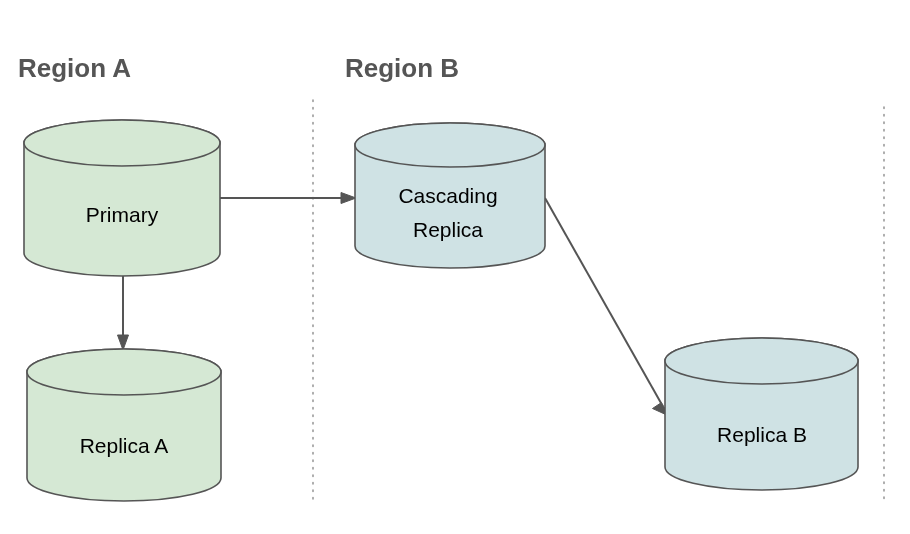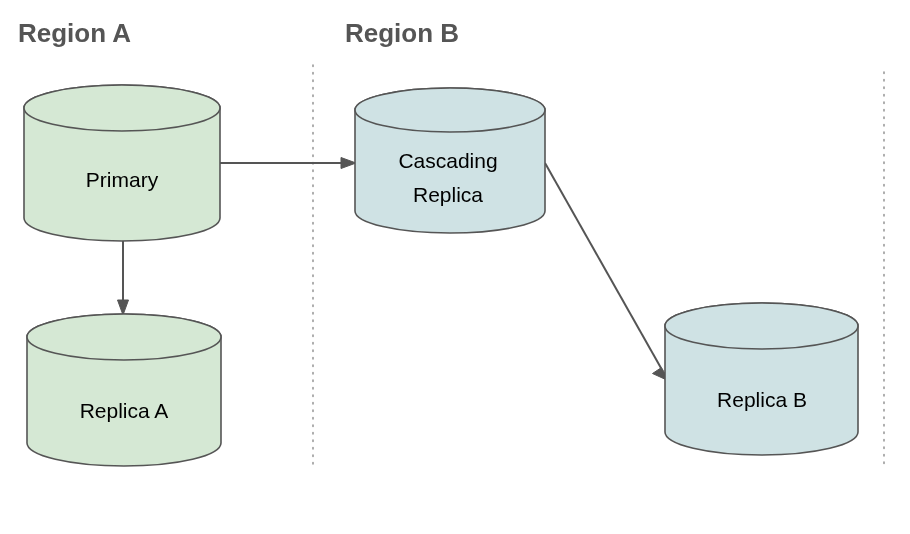--- a/index.html
+++ b/index.html
@@ -10,20 +10,21 @@
   body {
     font-family: "Liberation Sans", sans-serif;
     -webkit-font-smoothing: antialiased;
   }
   #canvas {
     position: relative;
     width: 910px;
     height: 468px;
     background: #ffffff;
     overflow: hidden;
+    margin-top: 35px;
   }
   #diagram-svg {
     position: absolute;
     left: 0;
     top: 0;
     width: 910px;
     height: 534px;
   }
   .region-label {
     font-size: 26px;

